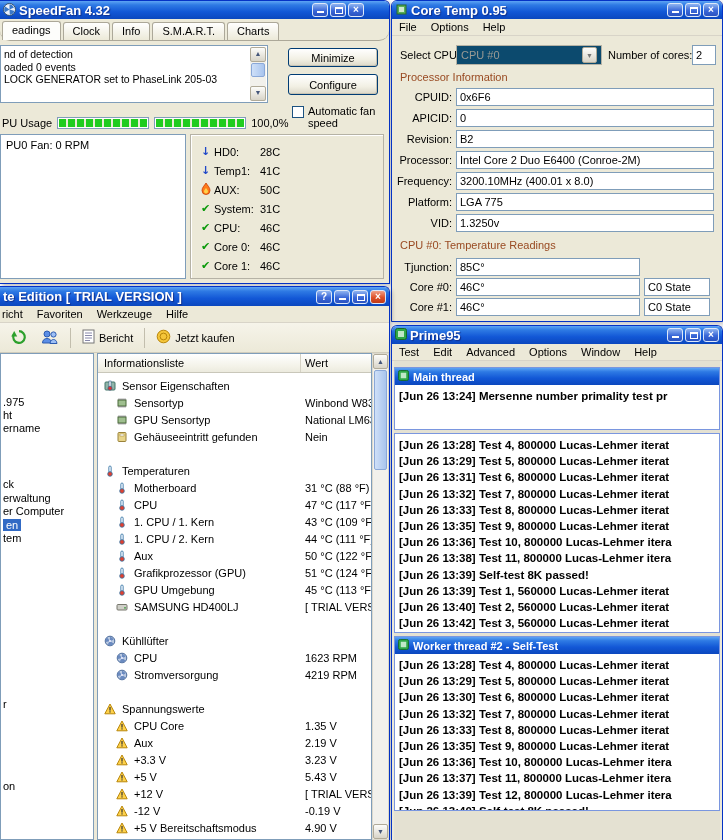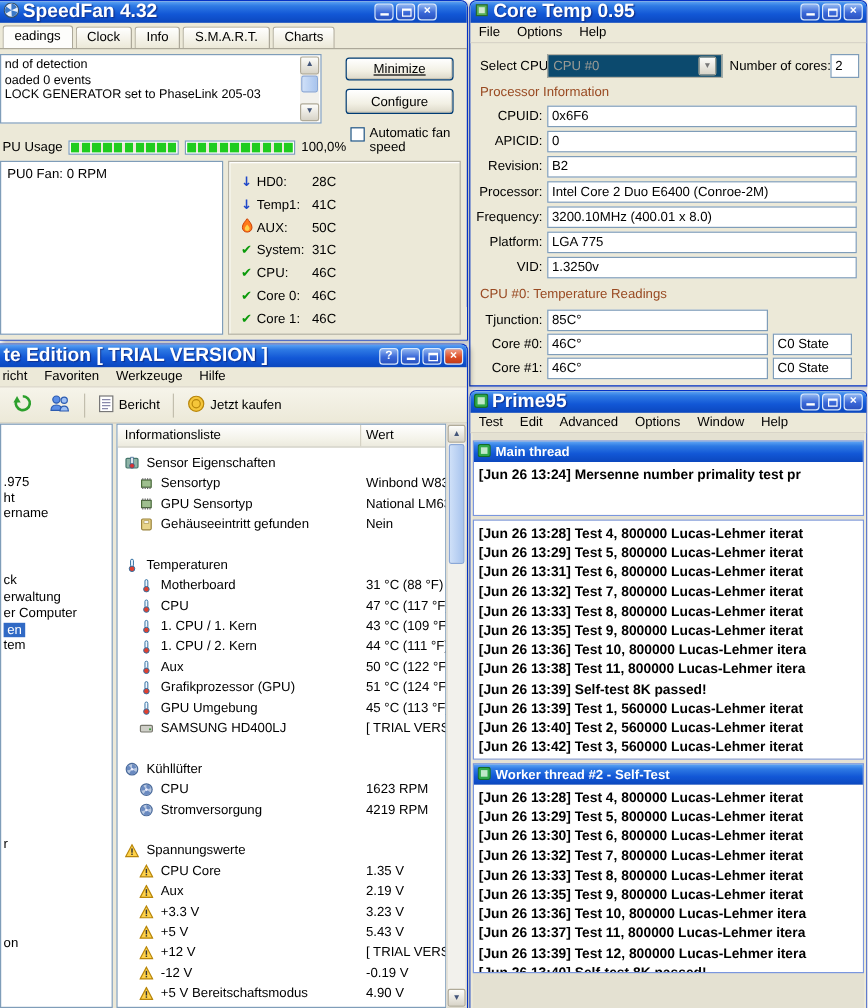--- a/index.html
+++ b/index.html
@@ -3,47 +3,47 @@
 <meta charset="utf-8">
 <style>
   * { margin:0; padding:0; box-sizing:border-box; }
   body { font-family:"Liberation Sans", sans-serif; background:#fff; }
   #screen { position:relative; width:723px; height:840px; background:#fff; overflow:hidden; font-size:11px; color:#000; }
 
   
   .window { position:absolute; background:#ece9d8; border:1px solid #0533c5; overflow:hidden; box-shadow:2px 2px 4px rgba(0,0,0,.25); }
   .titlebar { position:relative; height:18px; display:flex; align-items:center; gap:3px; padding:0 3px;
     background:linear-gradient(180deg,#5da4f4 0%,#2e7ae4 22%,#1257d6 60%,#0b47be 100%); }
-  .tb-title { color:#fff; font-weight:bold; font-size:16px; white-space:nowrap; text-shadow:1px 1px 1px #10308c; }
+  .tb-title { color:#fff; font-weight:bold; font-size:13px; white-space:nowrap; text-shadow:1px 1px 1px #10308c; }
   .tb-buttons { margin-left:auto; display:flex; gap:2px; }
   .tb-btn { position:relative; width:16px; height:14px; border:1px solid #dce8fa; border-radius:3px; cursor:default;
     background:linear-gradient(180deg,#8fb4f0 0%,#3a68d8 55%,#2a52c0 100%); color:#fff; font-size:10px; line-height:12px; text-align:center; font-weight:bold; }
   .tb-btn.red { background:linear-gradient(180deg,#f0a088 0%,#dd4f27 55%,#c03a18 100%); }
   .g-min { position:absolute; left:4px; bottom:3px; width:7px; height:2px; background:#fff; }
   .g-max { position:absolute; left:4px; top:3px; width:8px; height:7px; border:1px solid #fff; border-top-width:2px; }
   .menubar { display:flex; align-items:center; height:17px; background:#ece9d8; border-bottom:1px solid #d8d4c8; }
   .mi { padding:1px 7px; white-space:nowrap; }
   .sunken { background:#fff; border:1px solid #7f9db9; display:flex; align-items:center; padding:0 3px; white-space:nowrap; overflow:hidden; }
   .xpbtn { position:absolute; display:flex; align-items:center; justify-content:center; border:1px solid #003c74; border-radius:3px;
     background:linear-gradient(180deg,#ffffff 0%,#f2f0e4 60%,#dcd8c8 100%); box-shadow:inset -1px -1px 0 #c8c4b4; cursor:default; }
   .sarr { display:flex; align-items:center; justify-content:center; height:15px; font-size:7px; color:#44567a;
     background:linear-gradient(180deg,#fdfdfb,#d8d4c8); border:1px solid #b0aa98; border-radius:2px; }
   .sthumb { background:linear-gradient(90deg,#cfe0f8,#a8c4ee); border:1px solid #8aa8d8; border-radius:2px; }
 
   
   .win-sf { left:0; top:0; width:390px; height:284px; z-index:1; border-left:none; border-radius:0 6px 0 0; }
   .win-sf .tb-buttons { position:absolute; left:312px; top:2px; margin-left:0; }
-  .sf-tabbar { display:flex; align-items:flex-end; height:22px; padding:2px 4px 0 0; background:#ece9d8; border-bottom:1px solid #aca899; }
+  .sf-tabbar { display:flex; align-items:flex-end; height:22px; padding:2px 4px 0 0; background:#ece9d8; border-bottom:1px solid #aca899;border-radius:10px; }
   .tab { border:1px solid #aca899; border-bottom:none; border-radius:3px 3px 0 0; background:linear-gradient(#fff,#ece9d8); padding:2px 9px 3px; margin-left:2px; white-space:nowrap; }
   .tab.active { background:#fdfdfb; padding-bottom:4px; }
   .sf-body { position:relative; height:243px; }
   .sf-log { position:absolute; left:0; top:4px; width:268px; height:58px; background:#fff; border:1px solid #7f9db9; padding:2px 18px 8px 3px; font-size:10.5px; line-height:12.5px; overflow:hidden; }
   .sf-log-scroll { position:absolute; right:1px; top:1px; bottom:1px; width:16px; background:#f2f1ec; display:flex; flex-direction:column; }
   .sf-log-scroll .sthumb { flex:0 0 14px; margin:1px; }
-  .btn-min { left:288px; top:7px; width:90px; height:19px;text-decoration:underline; }
+  .btn-min { left:288px; top:7px; width:90px; height:19px; }
   .btn-cfg { left:288px; top:33px; width:90px; height:21px; }
   .sf-usage { position:absolute; left:2px; top:76px; display:flex; align-items:center; gap:5px; }
   .pbar { width:92px; height:12px; border:1px solid #7f9db9; background:#fff; padding:1px; }
   .pfill { height:100%; width:100%; background:repeating-linear-gradient(90deg,#1fcc1f 0 7px,#ece9d8 7px 9px); }
   .sf-chk { position:absolute; left:292px; top:64px; width:88px; display:flex; gap:4px; }
   .cb { flex:0 0 12px; width:12px; height:12px; background:#fff; border:1px solid #1c5280; margin-top:1px; }
   .sf-fans { position:absolute; left:0; top:93px; width:186px; height:145px; background:#fff; border:1px solid #7f9db9; padding:4px 5px; }
   .sf-reads { position:absolute; left:190px; top:93px; width:194px; height:145px; background:#ece9d8; border:1px solid #b5b2a5; box-shadow:inset 1px 1px 0 #fff; padding:7px 0 0 6px; }
   .sf-row { height:19px; display:flex; align-items:center; }
   .sf-ic { width:17px; text-align:center; }

